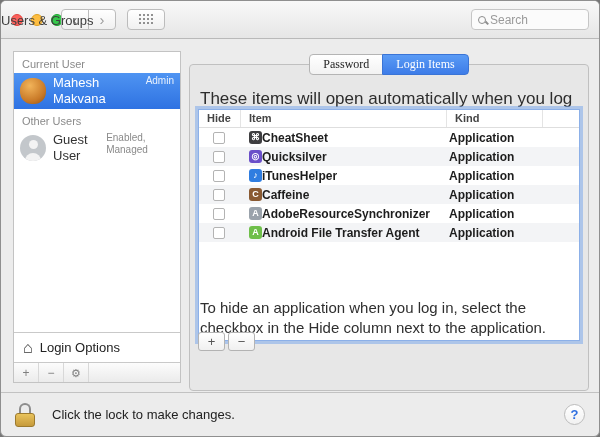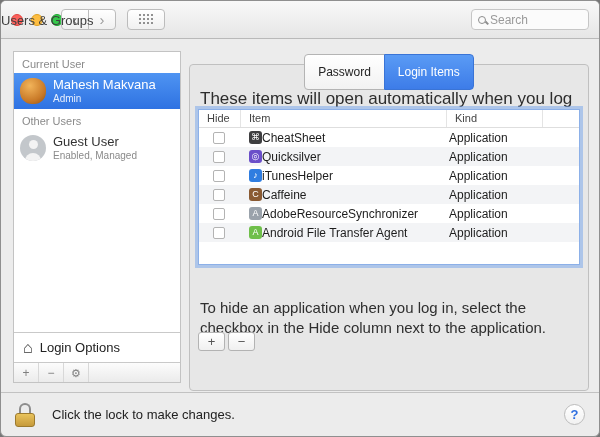--- a/index.html
+++ b/index.html
@@ -37,47 +37,47 @@
   .sidebar { position:absolute; left:12px; top:50px; width:168px; height:332px; background:#ffffff;
     border:1px solid #c3c3c3; }
   .sec-label { padding:6px 8px 3px 8px; font-size:11px; color:#8a8a8a; }
   .user-row { height:36px; display:flex; align-items:center; padding:0 6px; gap:7px; }
   .user-row.selected { background:linear-gradient(#4f94f2,#2e72e2); }
   .avatar { width:26px; height:26px; border-radius:50%; flex:none; }
   .avatar.mahesh { background:radial-gradient(circle at 38% 30%, #f2b45a, #c97a28 62%, #91510f); border-radius:46%; }
   .avatar.guest { background:#c3c7cb; position:relative; overflow:hidden; }
   .avatar.guest::before { content:""; position:absolute; top:5px; left:8.5px; width:9px; height:9px; background:#f3f3f3; border-radius:50%; }
   .avatar.guest::after { content:""; position:absolute; bottom:-3px; left:5px; width:16px; height:11px; background:#f3f3f3; border-radius:8px 8px 0 0; }
-  .u-text { display:flex; flex-direction:column; line-height:1.2; }
+  .u-text { display:flex; line-height:1.2; }
   .u-name { font-size:13px; color:#333; }
   .u-sub { font-size:10px; color:#8a8a8a; }
   .selected .u-name { color:#fff; }
   .selected .u-sub { color:rgba(255,255,255,.88); }
   .login-options { position:absolute; left:0; right:0; bottom:20px; height:30px; border-top:1px solid #c9c9c9;
     display:flex; align-items:center; gap:7px; padding:0 9px; font-size:13px; color:#222; background:#fff; }
   .house { font-size:16px; color:#3a3a3a; line-height:1; }
   .side-toolbar { position:absolute; left:0; right:0; bottom:0; height:20px;
     background:linear-gradient(#fcfcfc,#ebebeb); border-top:1px solid #c9c9c9; display:flex; }
   .side-toolbar button { width:25px; border:none; border-right:1px solid #d8d8d8; background:transparent;
     color:#7e7e7e; font-size:12px; line-height:18px; padding:0; }
   .side-toolbar button.gear { font-size:11px; }
 
   
   .tabs { position:absolute; left:188px; top:53px; width:400px; display:flex; justify-content:center; z-index:2; }
-  .tab { height:36px; padding:0 13px; font-size:12px; color:#222; background:linear-gradient(#ffffff,#f2f2f2);
-    border:1px solid #b4b4b4; line-height:19px; }
+  .tab { height:21px; padding:0 13px; font-size:12px; color:#222; background:linear-gradient(#ffffff,#f2f2f2);
+    border:1px solid #b4b4b4; line-height:19px;font-family:Liberation Serif, serif; }
   .tab:first-child { border-radius:4px 0 0 4px; }
   .tab.active { background:linear-gradient(#5a9bf5,#3d7ce8); color:#fff; border-color:#3a74d6; border-radius:0 4px 4px 0; margin-left:-1px; }
 
   
   .panel { position:absolute; left:188px; top:63px; width:400px; height:327px; background:#e7e7e7;
     border:1px solid #c0c0c0; border-radius:4px; }
   .intro { position:absolute; left:10px; top:24px; font-size:17px; color:#2d2d2d; }
-  .list { position:absolute; left:8px; top:44px; width:382px; height:156px; background:#fff;
-    border:1px solid #8cb0e8; box-shadow:0 0 0 3px rgba(125,170,235,.55); }
+  .list { position:absolute; left:8px; top:44px; width:382px; height:232px; background:#fff;
+    border:1px solid #8cb0e8; box-shadow:0 0 0 3px rgba(125,170,235,.55);font-weight:bold; }
   .list-header { height:18px; border-bottom:1px solid #dedede; display:flex; align-items:center; font-size:11px; color:#444; }
   .list-header span { padding-left:8px; height:100%; line-height:17px; border-right:1px solid #e4e4e4; }
   .col-hide { width:42px; }
   .col-item { width:206px; }
   .col-kind { width:96px; }
   .col-fill { flex:1; border-right:none !important; }
   .lrow { height:19px; display:flex; align-items:center; font-size:12px; color:#1d1d1d; }
   .lrow:nth-child(even) { background:#f3f4f6; }
   .cb { width:12px; height:12px; border:1px solid #b3b3b3; border-radius:2px; background:#fff; margin-left:14px; flex:none; }
   .app-icon { width:13px; height:13px; border-radius:3px; margin-left:24px; flex:none; color:#fff; font-size:9px;

